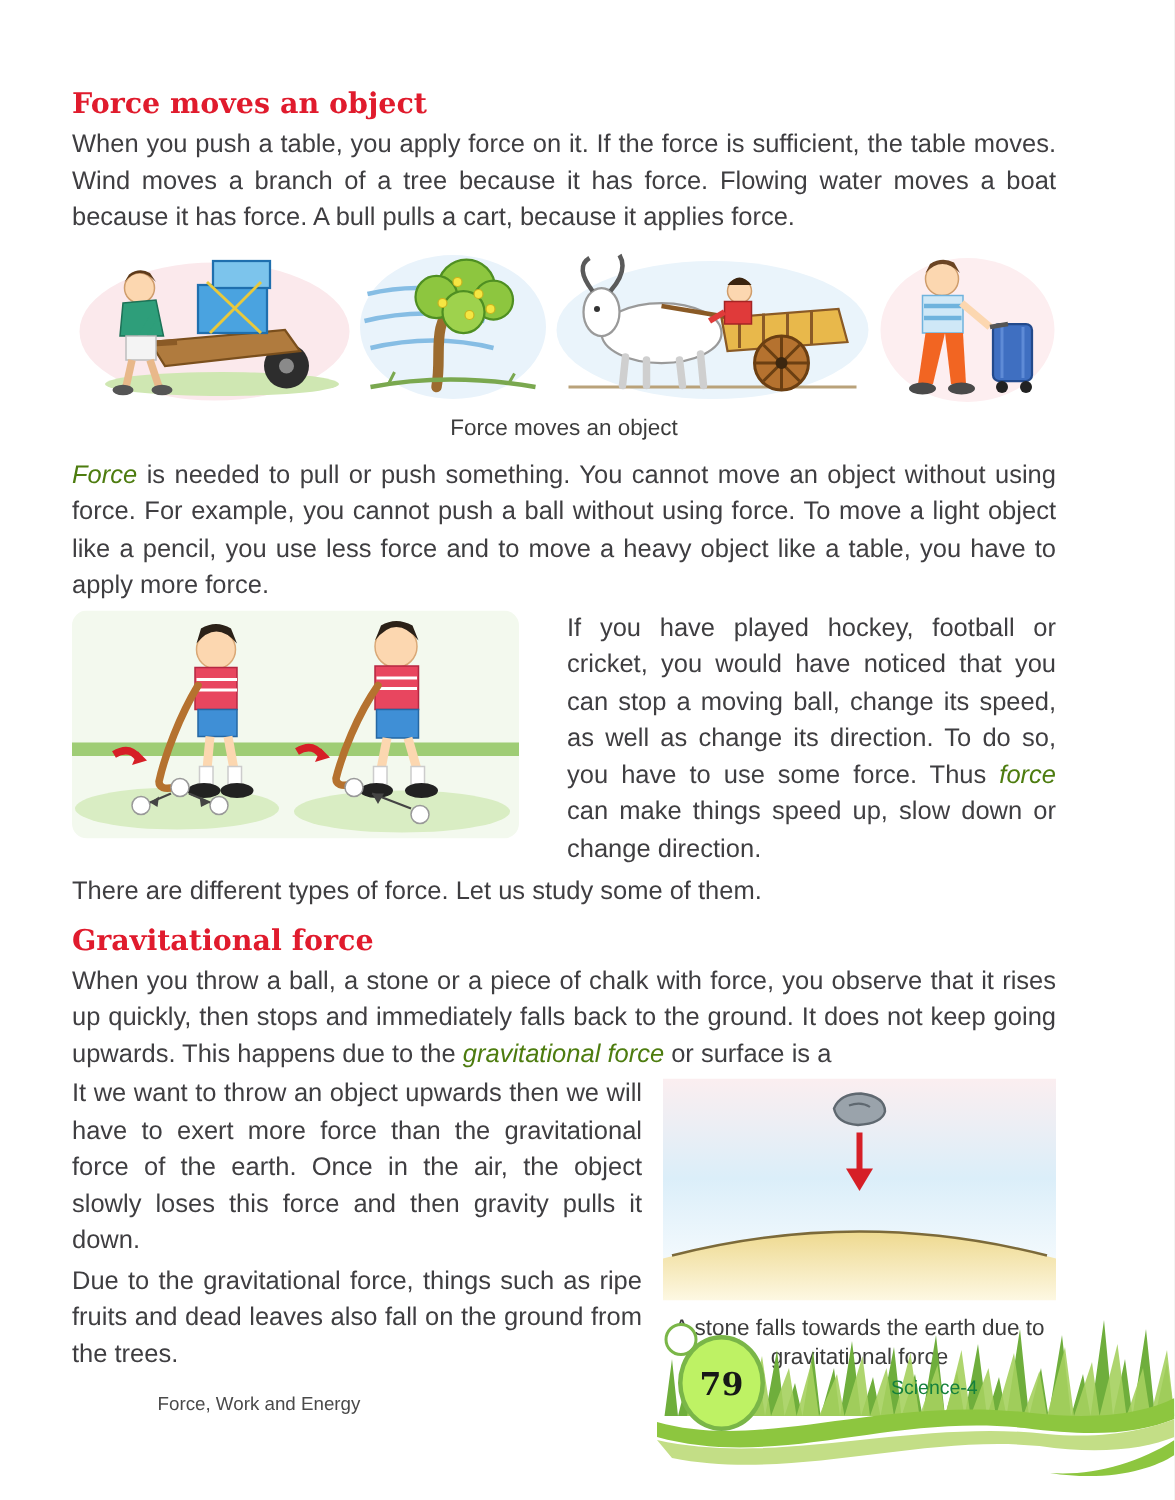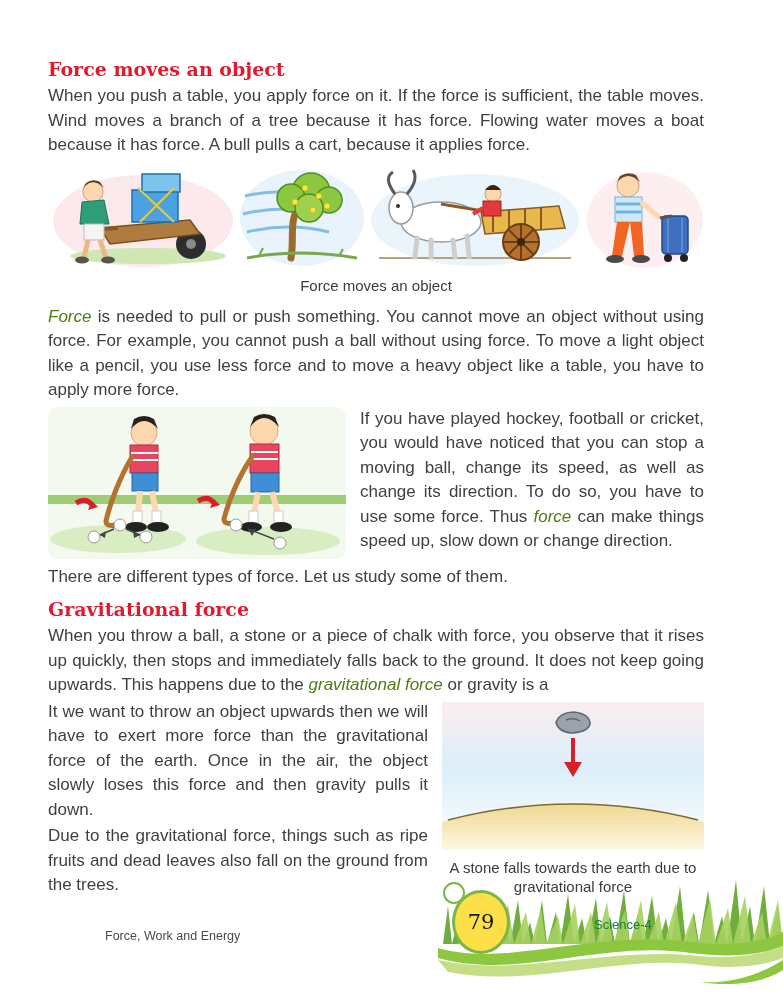--- a/index.html
+++ b/index.html
@@ -7,32 +7,32 @@
         font-family:"Liberation Sans",sans-serif;color:#3f3e41;}
   .content{position:absolute;left:48px;top:58px;width:656px;}
   h2.red-head{font-family:"DejaVu Serif",serif;font-weight:bold;font-size:19px;line-height:22px;
         color:#e01b2d;margin:9px 0 4px 0;}
   h2.first{margin-top:0;}
   p.body{font-size:17px;line-height:24.5px;margin:0 0 2px 0;text-align:justify;}
   p.nojust{text-align:left;}
   .pink{color:#4d7c0f;font-style:italic;}
   .illus-row{display:flex;align-items:flex-end;justify-content:space-between;height:106px;margin-top:6px;}
   .caption{font-size:15px;line-height:19px;text-align:center;color:#3c3c3c;margin:6px 0 10px 0;}
-  .hockey-row{display:flex;gap:14px;margin:4px 0 2px 0;align-items:flex-start;}
+  .hockey-row{display:flex;gap:32px;margin:4px 0 2px 0;align-items:flex-start;}
   .hockey-fig{flex:0 0 298px;}
   .hockey-text{flex:1;margin-top:4px;}
   .wrap-block{overflow:visible;}
   .stone-figure{float:right;width:262px;margin:2px 0 4px 14px;}
   .stone-figure .caption{margin:4px 0 0 0;}
   .footer-left{position:absolute;left:65px;top:929px;font-size:12.5px;color:#4a4a4a;margin-left:40px;}
   .science{position:absolute;left:594px;top:917px;font-size:13px;color:#15803d;z-index:6;}
   .grass-wrap{position:absolute;right:0;top:872px;width:345px;height:118px;z-index:4;}
-  .page-circle{position:absolute;left:452px;top:890px;width:52px;height:58px;background:#fde047;
+  .page-circle{position:absolute;left:452px;top:890px;width:52px;height:58px;background:#bef264;
         border:3px solid #7ab648;border-radius:50%;display:flex;align-items:center;justify-content:center;
-        z-index:5;font-family:"DejaVu Serif",serif;font-weight:normal;font-size:21px;color:#171717;}
+        z-index:5;font-family:"DejaVu Serif",serif;font-weight:bold;font-size:21px;color:#171717;}
   .page-circle-small{position:absolute;left:443px;top:882px;width:18px;height:18px;background:#fff;
         border:2.5px solid #7ab648;border-radius:50%;z-index:5;}
 </style>
 </head>
 <body>
 
 <div class="page">
   <div class="content">
 
     <h2 class="red-head first">Force moves an object</h2>
@@ -202,21 +202,21 @@
           </g>
         </svg>
       </div>
       <p class="body hockey-text"><span>If you have played hockey, football or cricket, you would have noticed that you can stop a moving ball, change its speed, as well as change its direction. To do so, you have to use some force. Thus </span><span class="pink">force</span><span> can make things speed up, slow down or change direction.</span></p>
     </div>
 
     <p class="body nojust">There are different types of force. Let us study some of them.</p>
 
     <h2 class="red-head">Gravitational force</h2>
 
-    <p class="body"><span>When you throw a ball, a stone or a piece of chalk with force, you observe that it rises up quickly, then stops and immediately falls back to the ground. It does not keep going upwards. This happens due to the </span><span class="pink">gravitational force</span><span> or gravity is a</span></p>
+    <p class="body"><span>When you throw a ball, a stone or a piece of chalk with force, you observe that it rises up quickly, then stops and immediately falls back to the ground. It does not keep going upwards. This happens due to the </span><span class="pink">gravitational force</span><span> or surface is a</span></p>
 
     <div class="wrap-block">
       <div class="stone-figure">
         <svg width="262" height="148" viewBox="0 0 262 148">
           <defs>
             <linearGradient id="sky" x1="0" y1="0" x2="0" y2="1">
               <stop offset="0" stop-color="#fbeef0"></stop>
               <stop offset="0.45" stop-color="#dbeef9"></stop>
               <stop offset="1" stop-color="#ffffff"></stop>
             </linearGradient>

